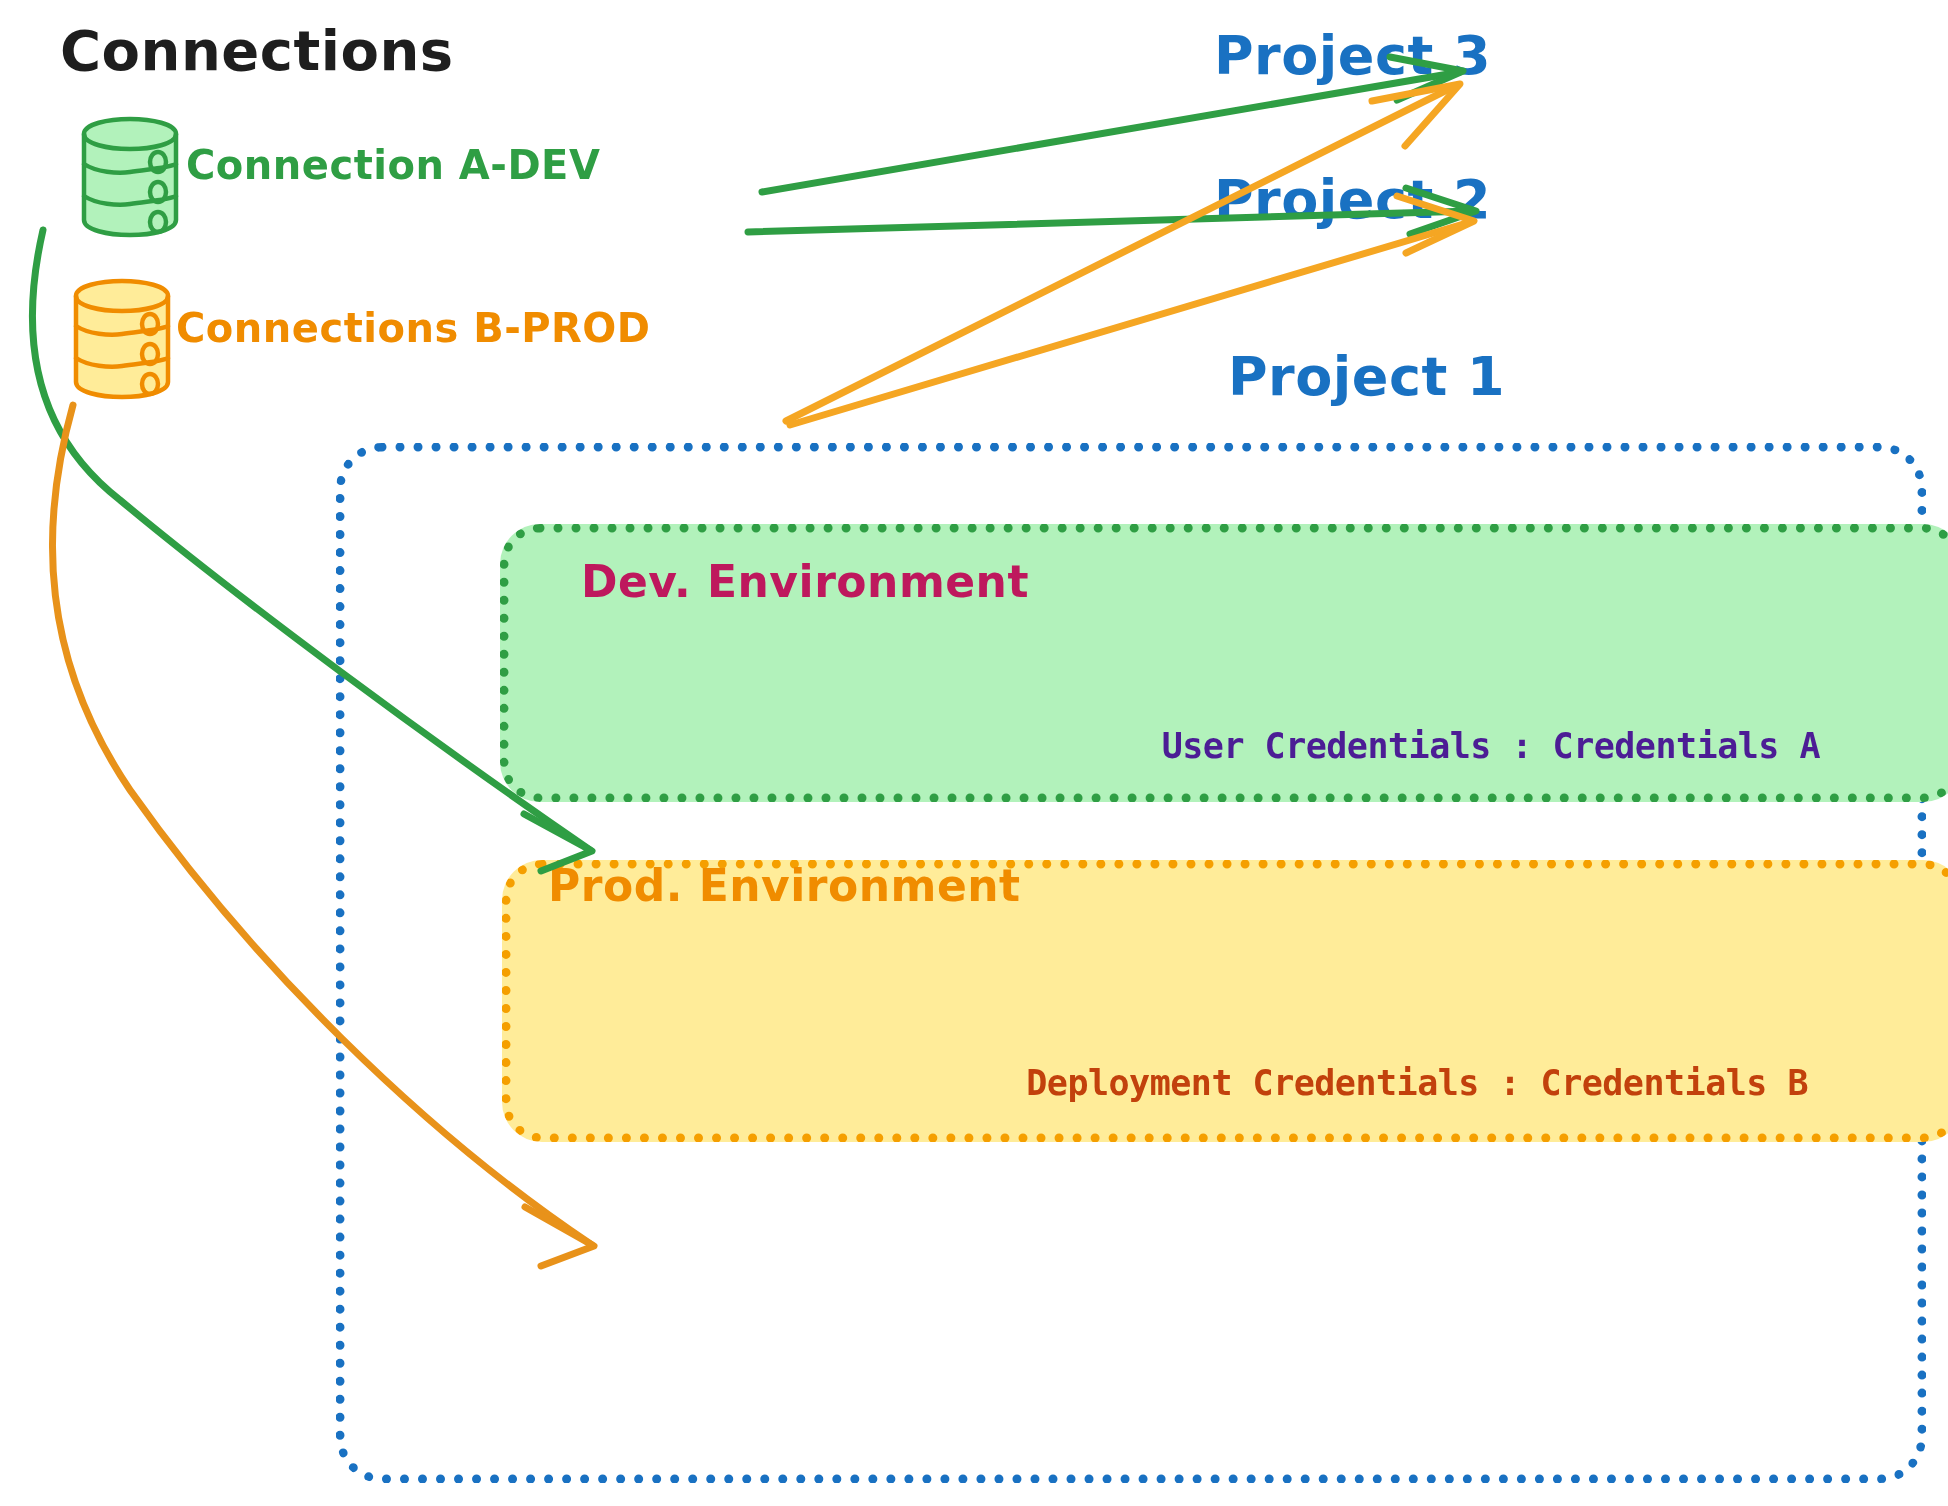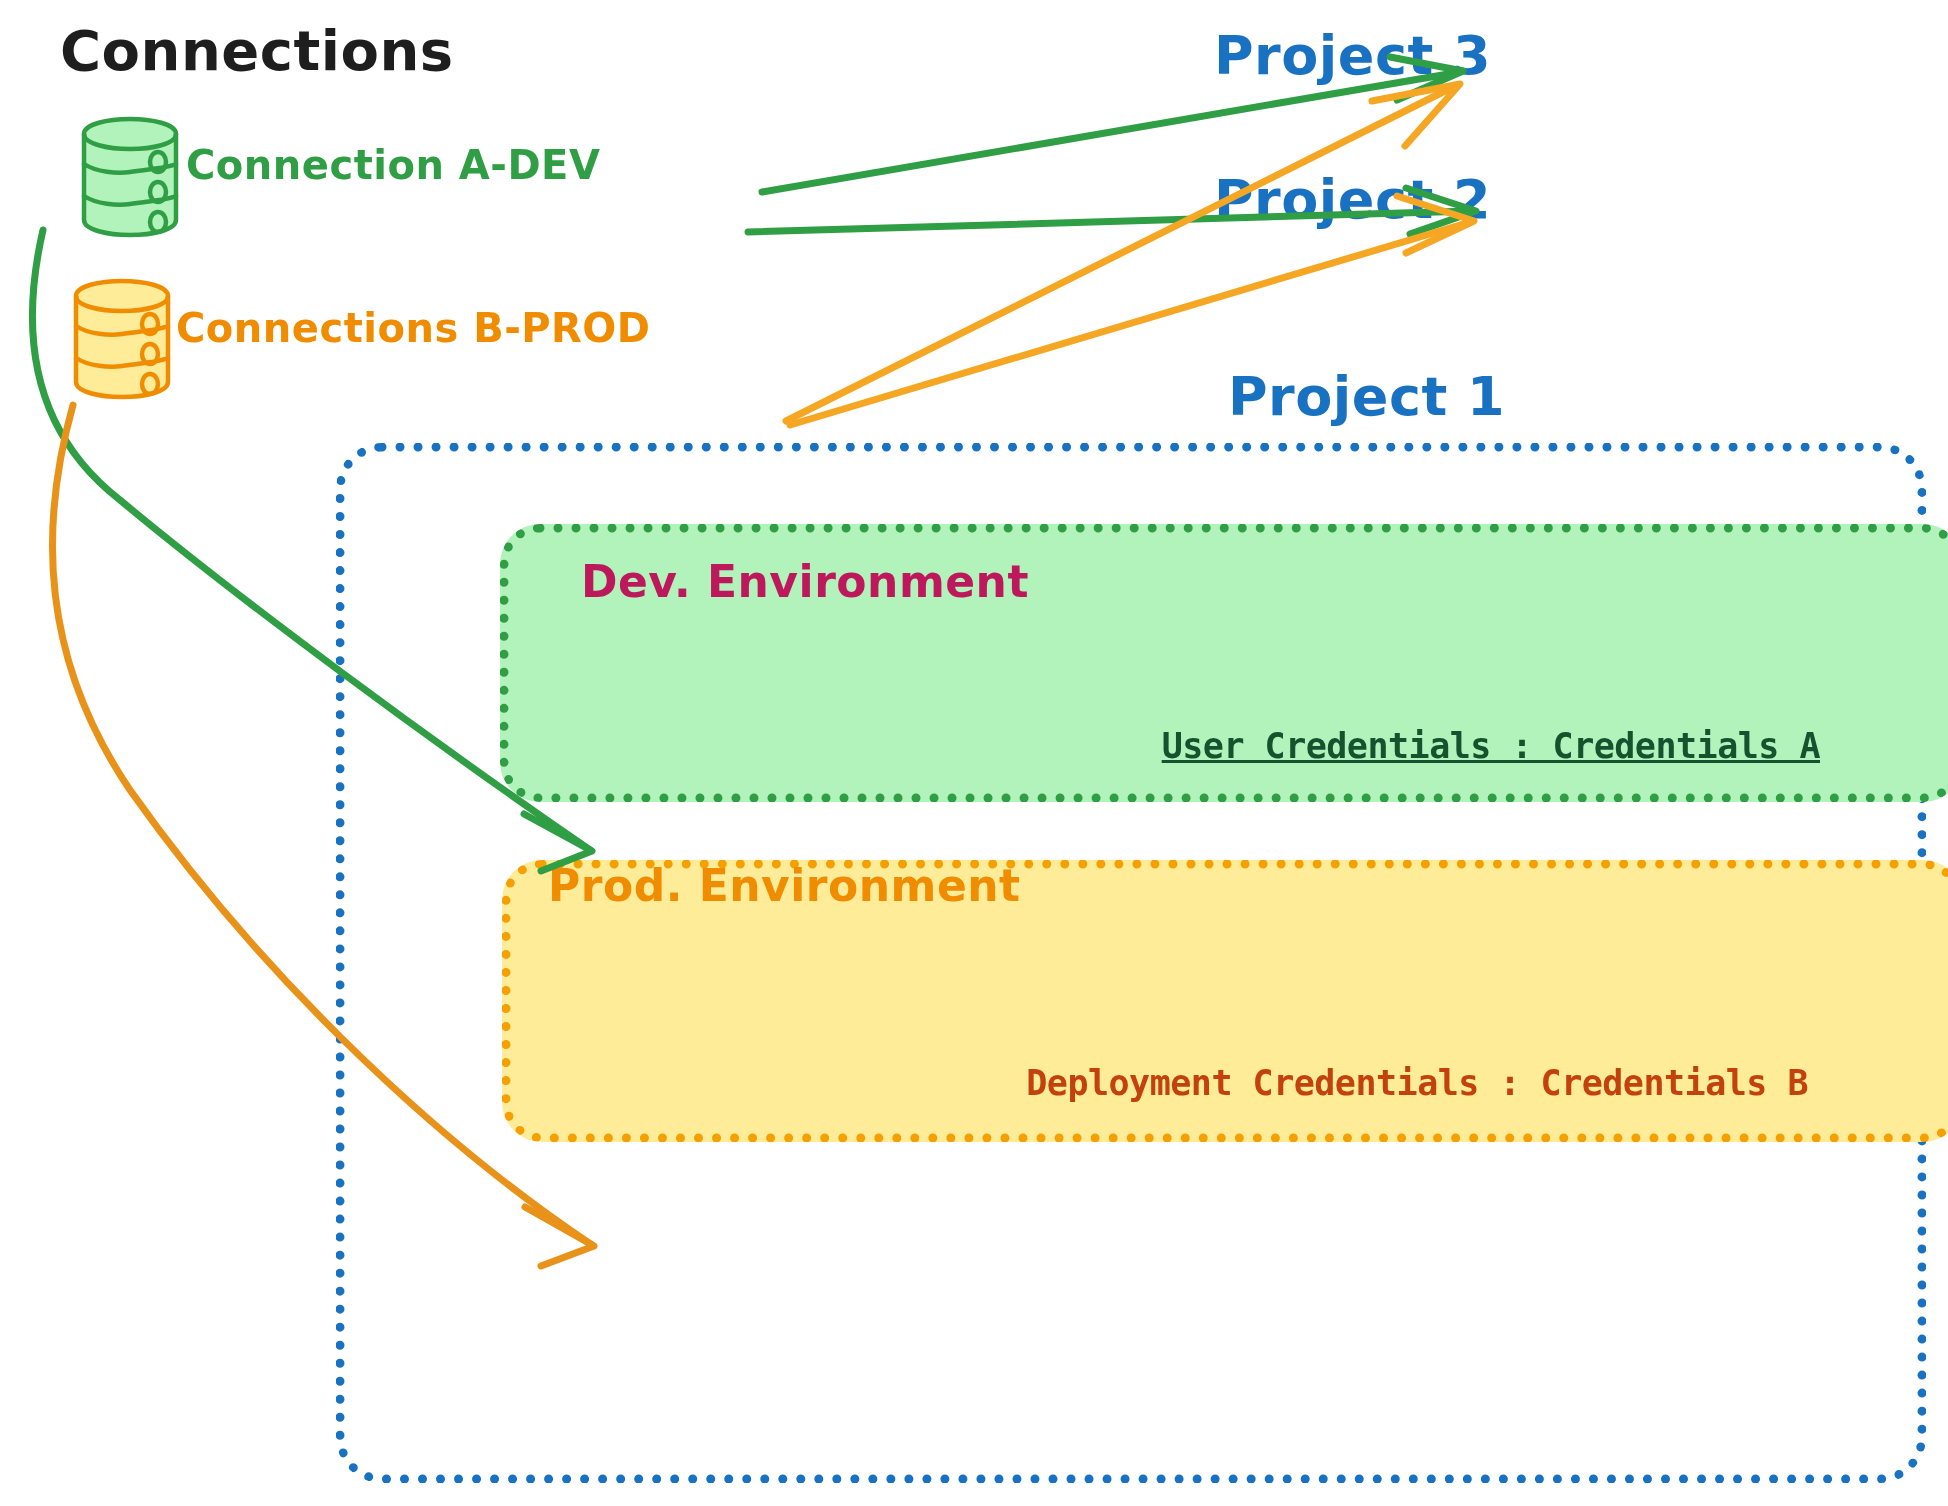--- a/index.html
+++ b/index.html
@@ -25,28 +25,28 @@
   #title-connections{
     left:60px;top:18px;font-size:56px;color:#1e1e1e;
   }
   .conn-label{font-size:40px;}
   #label-conn-a{left:186px;top:142px;color:#2f9e44;}
   #label-conn-b{left:176px;top:305px;color:#f08c00;}
 
   .project-label{font-size:54px;color:#1971c2;}
   #label-project-3{left:1214px;top:24px;}
   #label-project-2{left:1214px;top:168px;}
-  #label-project-1{left:1228px;top:365px;text-align:center;}
+  #label-project-1{left:1228px;top:345px;text-align:center;}
 
   .env-title{font-size:44px;}
   #title-dev-env{left:536px;top:556px;color:#be185d;margin-left:45px;}
   #title-prod-env{left:548px;top:860px;color:#f08c00;}
 
   .cred-text{font-size:35px;}
-  #cred-dev{right:128px;top:726px;color:#14532d;text-decoration:underline;}
+  #cred-dev{right:128px;top:726px;color:#4c1d95;}
   #cred-prod{right:140px;top:1063px;color:#c2410c;}
 
   
   #project1-container{
     position:absolute;left:336px;top:443px;width:1590px;height:1040px;
     border:9px dotted #1971c2;border-radius:46px;
     box-sizing:border-box;background:transparent;
   }
   #dev-env-box{
     position:absolute;left:500px;top:524px;width:1463px;height:278px;

